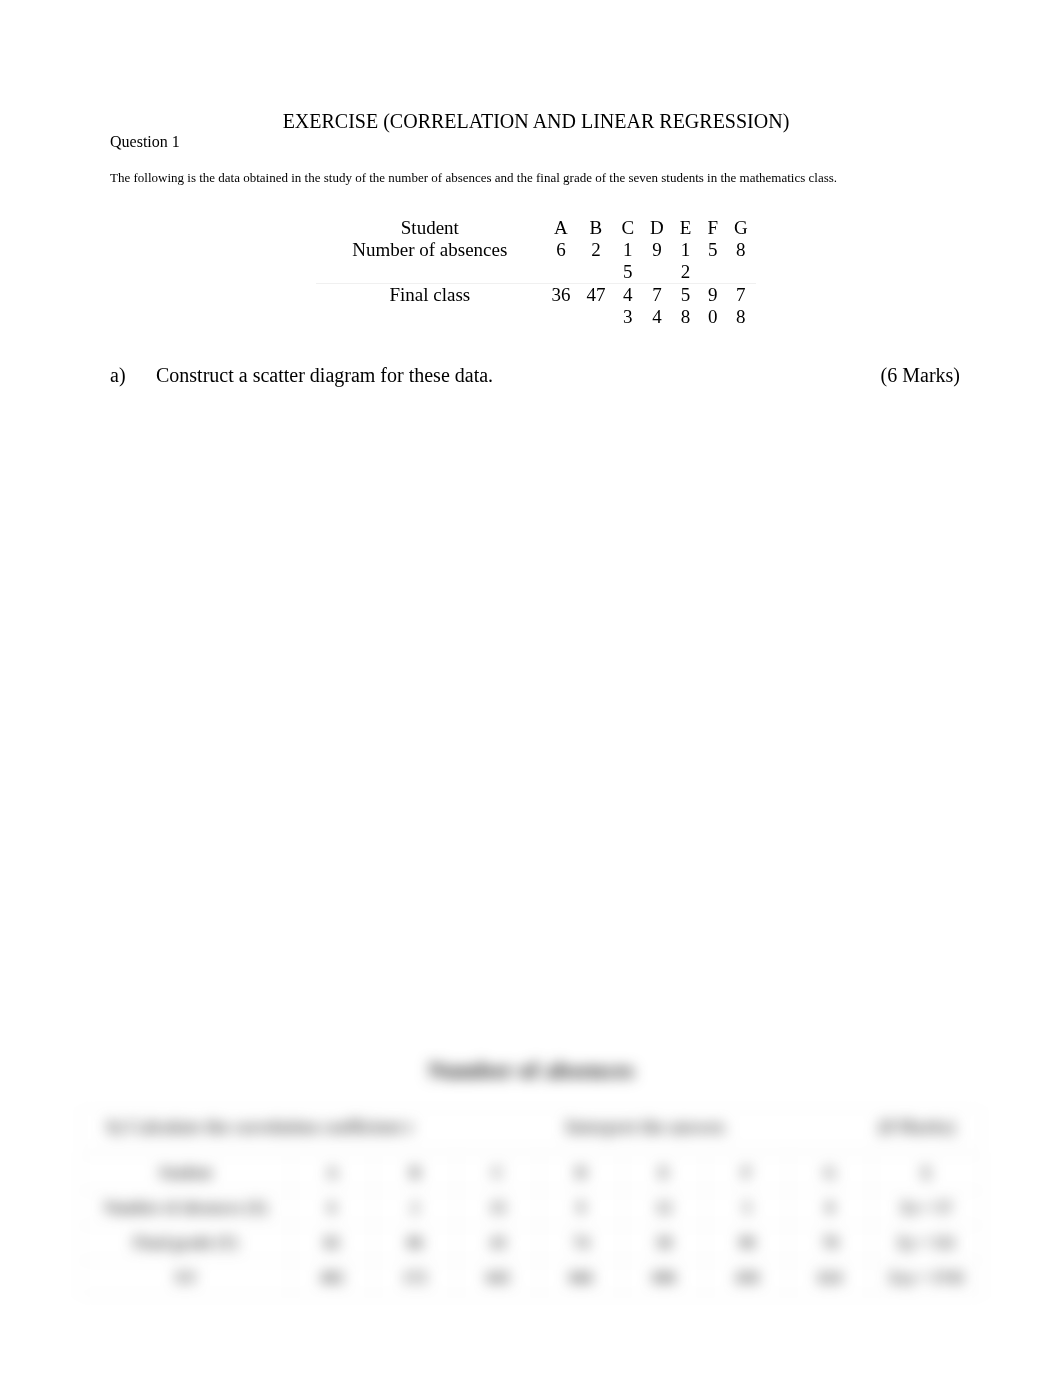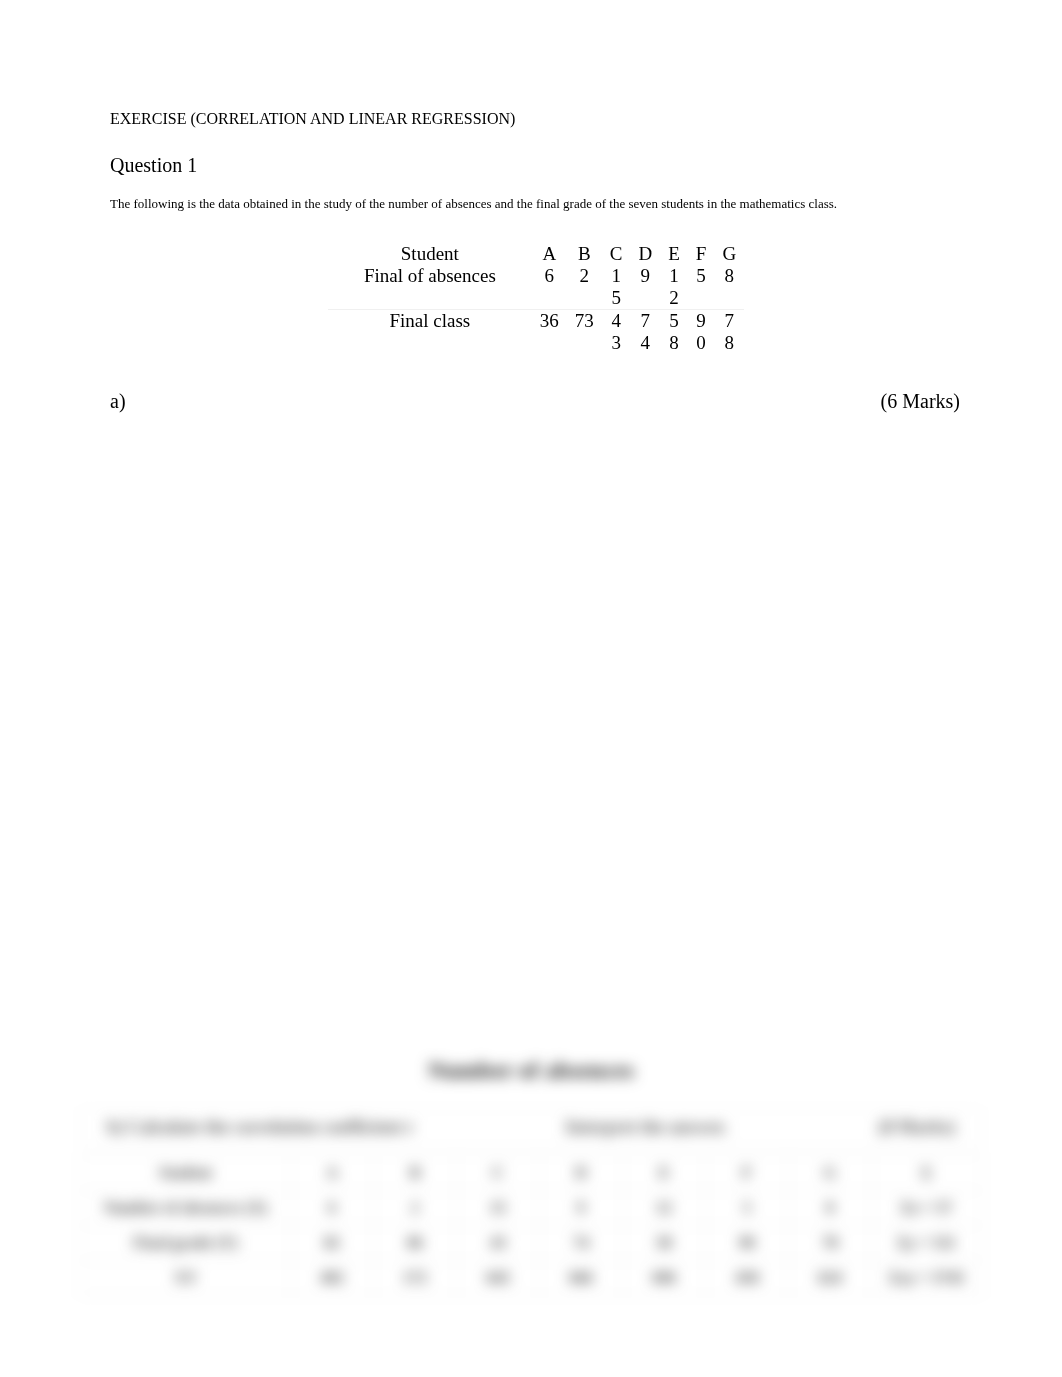--- a/index.html
+++ b/index.html
@@ -11,26 +11,25 @@
       font-family: "Times New Roman", Times, serif;
       font-size: 20px;
       color: #000;
       background: #fff;
       width: 1062px;
       height: 1377px;
       position: relative;
       padding: 110px 100px 0 110px;
     }
     .title {
-      text-align: left;
+      text-align: center;
+      font-size: 20px;
+    }
+    .question-heading {
       font-size: 16px;
-      margin-bottom: 26px;
-    }
-    .question-heading {
-      font-size: 20px;
       margin-bottom: 18px;
     }
     .intro {
       font-size: 13px;
       line-height: 1.35;
       margin-bottom: 30px;
     }
     .data-table-wrap {
       display: flex;
       justify-content: center;
@@ -139,42 +138,42 @@
       <td class="label">Student</td>
       <td>A</td>
       <td>B</td>
       <td>C</td>
       <td>D</td>
       <td>E</td>
       <td>F</td>
       <td>G</td>
     </tr>
     <tr>
-      <td class="label" rowspan="2">Final of absences</td>
+      <td class="label" rowspan="2">Number of absences</td>
       <td>6</td>
       <td>2</td>
       <td>1</td>
       <td>9</td>
       <td>1</td>
       <td>5</td>
       <td>8</td>
     </tr>
     <tr>
       <td></td>
       <td></td>
       <td>5</td>
       <td></td>
       <td>2</td>
       <td></td>
       <td></td>
     </tr>
     <tr class="row-sep">
       <td class="label" rowspan="2">Final class</td>
       <td>36</td>
-      <td>73</td>
+      <td>47</td>
       <td>4</td>
       <td>7</td>
       <td>5</td>
       <td>9</td>
       <td>7</td>
     </tr>
     <tr>
       <td></td>
       <td></td>
       <td>3</td>
@@ -183,20 +182,21 @@
       <td>0</td>
       <td>8</td>
     </tr>
   </tbody>
     </table>
 </div>
 
 <div class="part-row">
   <div class="left">
     <span class="part-letter">a)</span>
+    <span>Construct a scatter diagram for these data.</span>
   </div>
   <span class="marks">(6 Marks)</span>
 </div>
 
 <div class="blur-zone">
   <div class="blur-title">Number of absences</div>
   <div class="blur-part-row">
     <span>b)  Calculate the correlation coefficient r</span>
     <span>Interpret the answer.</span>
     <span>(8 Marks)</span>

